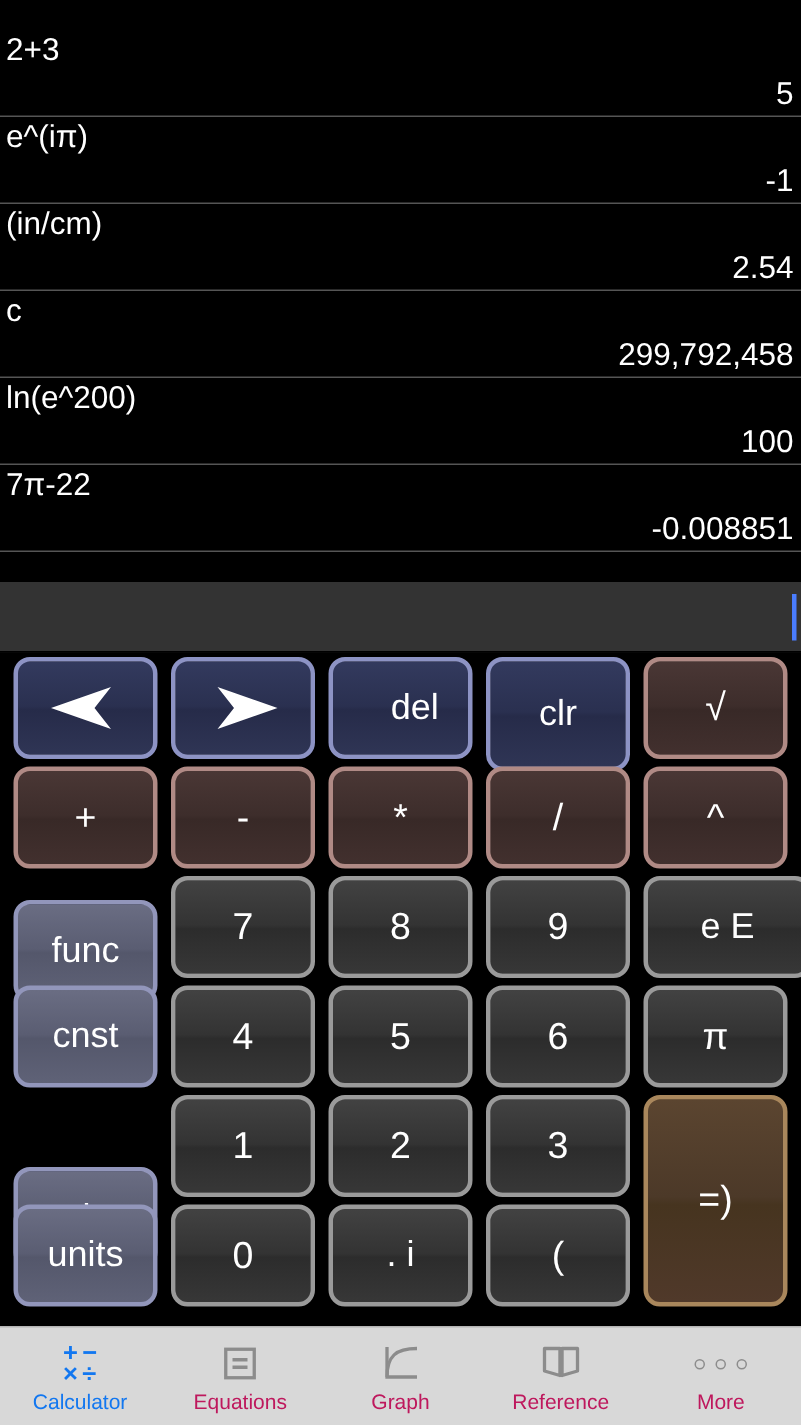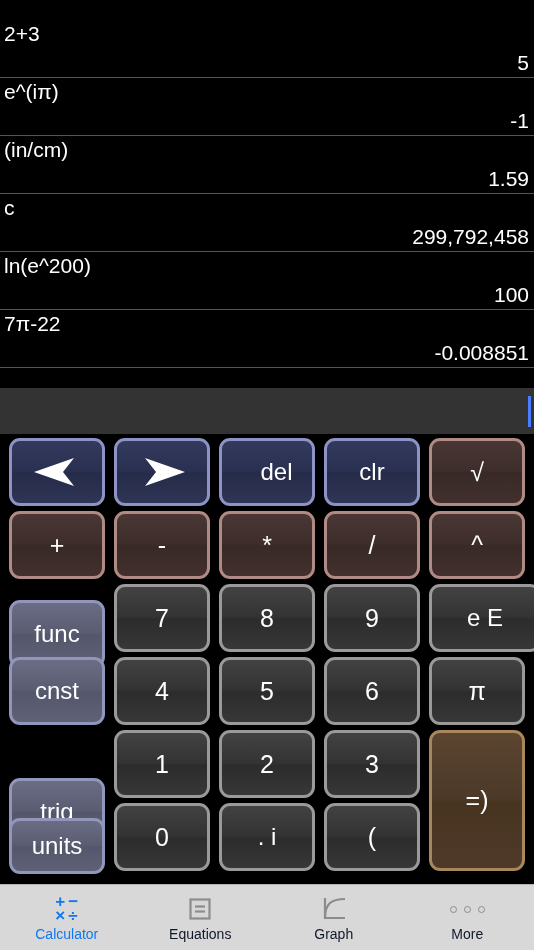--- a/index.html
+++ b/index.html
@@ -147,21 +147,21 @@
     display: flex;
     align-items: stretch;
   }
   .tab {
     flex: 1 1 0;
     display: flex;
     flex-direction: column;
     align-items: center;
     justify-content: center;
     gap: 3px;
-    color: #0f172a;
+    color: #be185d;
     font-size: 14px;
   }
   .tab .ticon {
     height: 30px;
     display: flex;
     align-items: center;
     justify-content: center;
   }
   .tab.active { color: #1277f0; }
   .tab-label { line-height: 1; }
@@ -190,21 +190,21 @@
     <div class="hist-row">
       <span class="hist-expr">2+3</span>
       <span class="hist-res">5</span>
     </div>
     <div class="hist-row">
       <span class="hist-expr">e^(iπ)</span>
       <span class="hist-res">-1</span>
     </div>
     <div class="hist-row">
       <span class="hist-expr">(in/cm)</span>
-      <span class="hist-res">1.59</span>
+      <span class="hist-res">2.54</span>
     </div>
     <div class="hist-row">
       <span class="hist-expr">c</span>
       <span class="hist-res">299,792,458</span>
     </div>
     <div class="hist-row">
       <span class="hist-expr">ln(e^200)</span>
       <span class="hist-res">100</span>
     </div>
     <div class="hist-row">
@@ -229,21 +229,21 @@
       <div class="key k-nav" style="left: 114px; top: 3px; width: 96px; height: 68px;">
         <span>
           <svg class="glyph" width="54" height="30" viewBox="0 0 54 30">
             <path transform="translate(54,0) scale(-1,1)" d="M4,15 L44,1 L33,15 L44,29 Z" fill="#ffffff"></path>
           </svg>
         </span>
       </div>
       <div class="key k-nav" style="left: 219px; top: 3px; width: 96px; height: 68px; padding-left: 19px;">
         <span class="k-label small">del</span>
       </div>
-      <div class="key k-nav" style="left: 324px; top: 3px; width: 96px; height: 68px;">
+      <div class="key k-nav" style="left: 324px; top: 3px; width: 96px; height: 76px;">
         <span class="k-label small">clr</span>
       </div>
       <div class="key k-op" style="left: 429px; top: 3px; width: 96px; height: 68px;">
         <span class="k-label">√</span>
       </div>
       <div class="key k-op" style="left: 9px; top: 76px; width: 96px; height: 68px;">
         <span class="k-label">+</span>
       </div>
       <div class="key k-op" style="left: 114px; top: 76px; width: 96px; height: 68px;">
         <span class="k-label">-</span>
@@ -292,21 +292,21 @@
       </div>
       <div class="key k-num" style="left: 114px; top: 295px; width: 96px; height: 68px;">
         <span class="k-label">1</span>
       </div>
       <div class="key k-num" style="left: 219px; top: 295px; width: 96px; height: 68px;">
         <span class="k-label">2</span>
       </div>
       <div class="key k-num" style="left: 324px; top: 295px; width: 96px; height: 68px;">
         <span class="k-label">3</span>
       </div>
-      <div class="key k-side" style="left: 9px; top: 383px; width: 96px; height: 56px;">
+      <div class="key k-side" style="left: 9px; top: 368px; width: 96px; height: 68px;">
         <span class="k-label small">units</span>
       </div>
       <div class="key k-num" style="left: 114px; top: 368px; width: 96px; height: 68px;">
         <span class="k-label">0</span>
       </div>
       <div class="key k-num" style="left: 219px; top: 368px; width: 96px; height: 68px;">
         <span class="k-label small">. i</span>
       </div>
       <div class="key k-num" style="left: 324px; top: 368px; width: 96px; height: 68px;">
         <span class="k-label">(</span>
@@ -344,20 +344,29 @@
     <div class="tab">
       <span class="ticon">
         <svg class="glyph" width="28" height="28" viewBox="0 0 28 28">
           <polyline points="5,3 5,23 25,23" fill="none" stroke="#8c8c8c" stroke-width="2.2"></polyline>
           <path d="M5,23 C5,9 11,4 25,4" fill="none" stroke="#8c8c8c" stroke-width="2.2"></path>
         </svg>
       </span>
       <span class="tab-label">Graph</span>
     </div>
 
+    <div class="tab">
+      <span class="ticon">
+        <svg class="glyph" width="28" height="28" viewBox="0 0 28 28">
+          <path d="M3,4 L13.3,4 L13.3,22 L3,19 Z" fill="none" stroke="#8c8c8c" stroke-width="2.2" stroke-linejoin="round"></path>
+          <path d="M25,4 L14.7,4 L14.7,22 L25,19 Z" fill="none" stroke="#8c8c8c" stroke-width="2.2" stroke-linejoin="round"></path>
+        </svg>
+      </span>
+      <span class="tab-label">Reference</span>
+    </div>
 
     <div class="tab">
       <span class="ticon">
         <span class="dots">
           <span class="dot"></span>
             <span class="dot"></span>
             <span class="dot"></span>
         </span>
       </span>
       <span class="tab-label">More</span>

